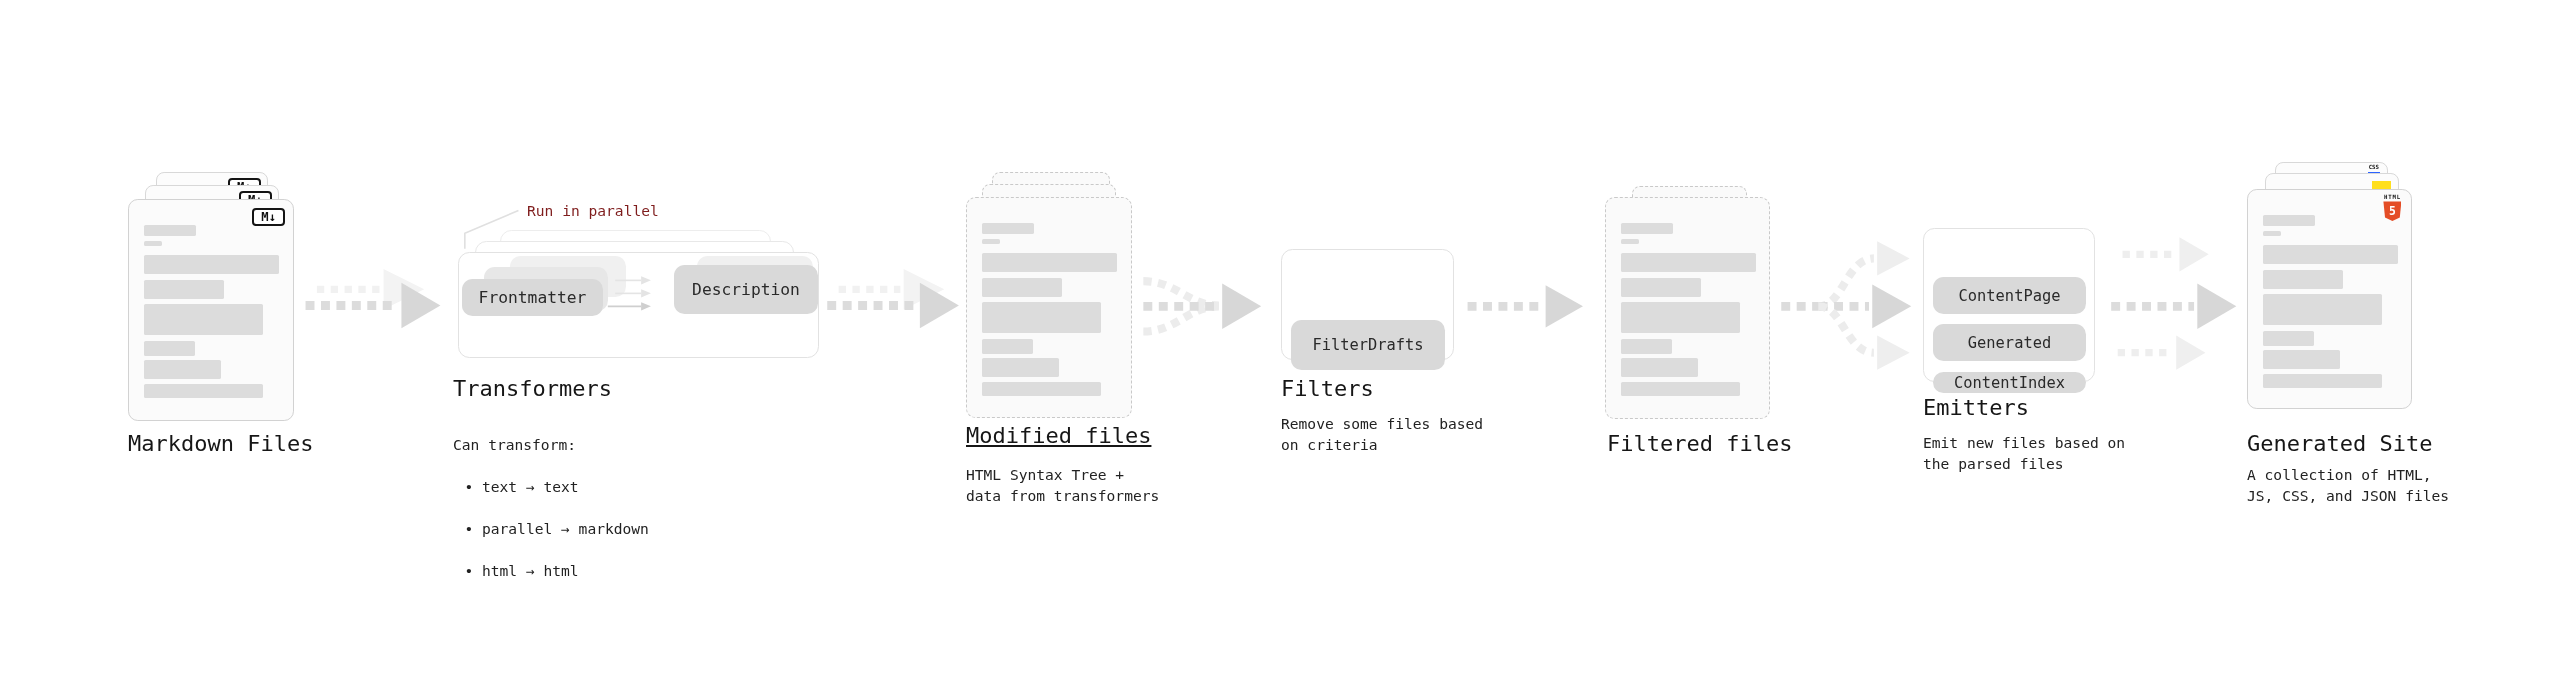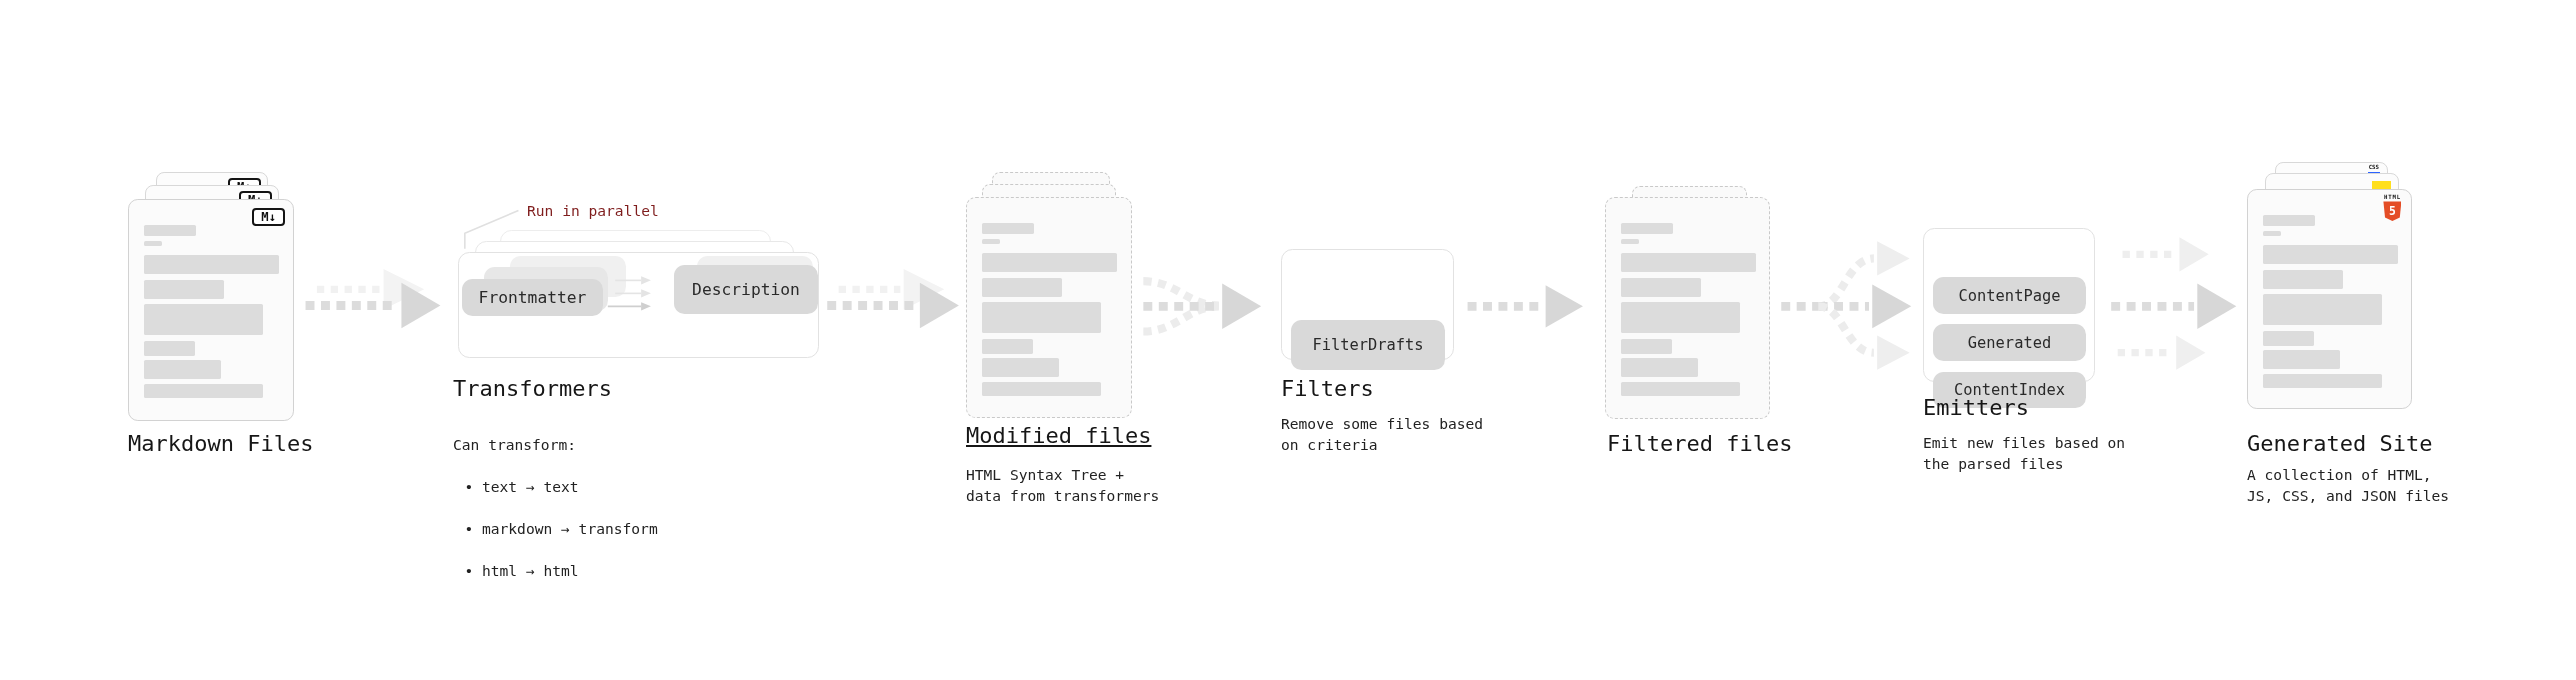--- a/index.html
+++ b/index.html
@@ -84,21 +84,21 @@
     <div class="ghost-pill z3" style="left:697px;top:256px;width:116px;height:41px;background:#f0f0f0;"></div>
     <div class="ghost-pill z3" style="left:681px;top:267px;width:124px;height:44px;background:#e7e7e7;"></div>
     <div class="pill z5" style="left:662px;top:265px;width:144px;height:49px;margin-left:12px;">Description</div>
 
     <div class="annotation z5" style="left:527px;top:202px;">Run in parallel</div>
 
     <div class="node-label z5" style="left:453px;top:376px;">Transformers</div>
     <div class="node-caption z5" style="left:453px;top:413px;">
       <div class="caption-title">Can transform:</div>
       <div class="bullet-line">• text → text</div>
-      <div class="bullet-line">• markdown → transform</div>
+      <div class="bullet-line">• parallel → markdown</div>
       <div class="bullet-line">• html → html</div>
     </div>
   </div>
 
   <div>
     <div class="doc dashed back z1" style="left:992px;top:172px;width:118px;height:57px;"></div>
     <div class="doc dashed back z2" style="left:982px;top:184px;width:134px;height:57px;"></div>
     <div class="doc dashed z3 doc-bars" style="left:966px;top:197px;width:166px;height:221px;">
         <div class="bar" style="top: 25px; width: 52px; height: 11.4px;"></div>
         <div class="bar" style="top: 41px; width: 18px; height: 4.9px;"></div>
@@ -134,21 +134,21 @@
         <div class="bar" style="top: 160px; width: 77px; height: 18.7px;"></div>
         <div class="bar" style="top: 184px; width: 119px; height: 14px;"></div>
       </div>
     <div class="node-label z5" style="left:1607px;top:431px;">Filtered files</div>
   </div>
 
   <div>
     <div class="gbox z3" style="left:1923px;top:228px;width:172px;height:154px;"></div>
     <div class="pill small z5" style="left:1933px;top:237px;width:153px;height:37px;">ContentPage</div>
     <div class="pill small z5" style="left:1933px;top:284px;width:153px;height:37px;">Generated</div>
-    <div class="pill small z5" style="left:1933px;top:332px;width:153px;height:36px;">ContentIndex</div>
+    <div class="pill small z5" style="left:1933px;top:332px;width:153px;height:21px;">ContentIndex</div>
     <div class="node-label z5" style="left:1923px;top:395px;">Emitters</div>
     <div class="node-caption z5" style="left:1923px;top:432px;">Emit new files based on
 the parsed files</div>
   </div>
 
   <div>
     <div class="doc back z1" style="left:2275px;top:162px;width:113px;height:57px;">
       <div class="css-badge">CSS</div>
     </div>
     <div class="doc back z2" style="left:2265px;top:173px;width:134px;height:57px;">

